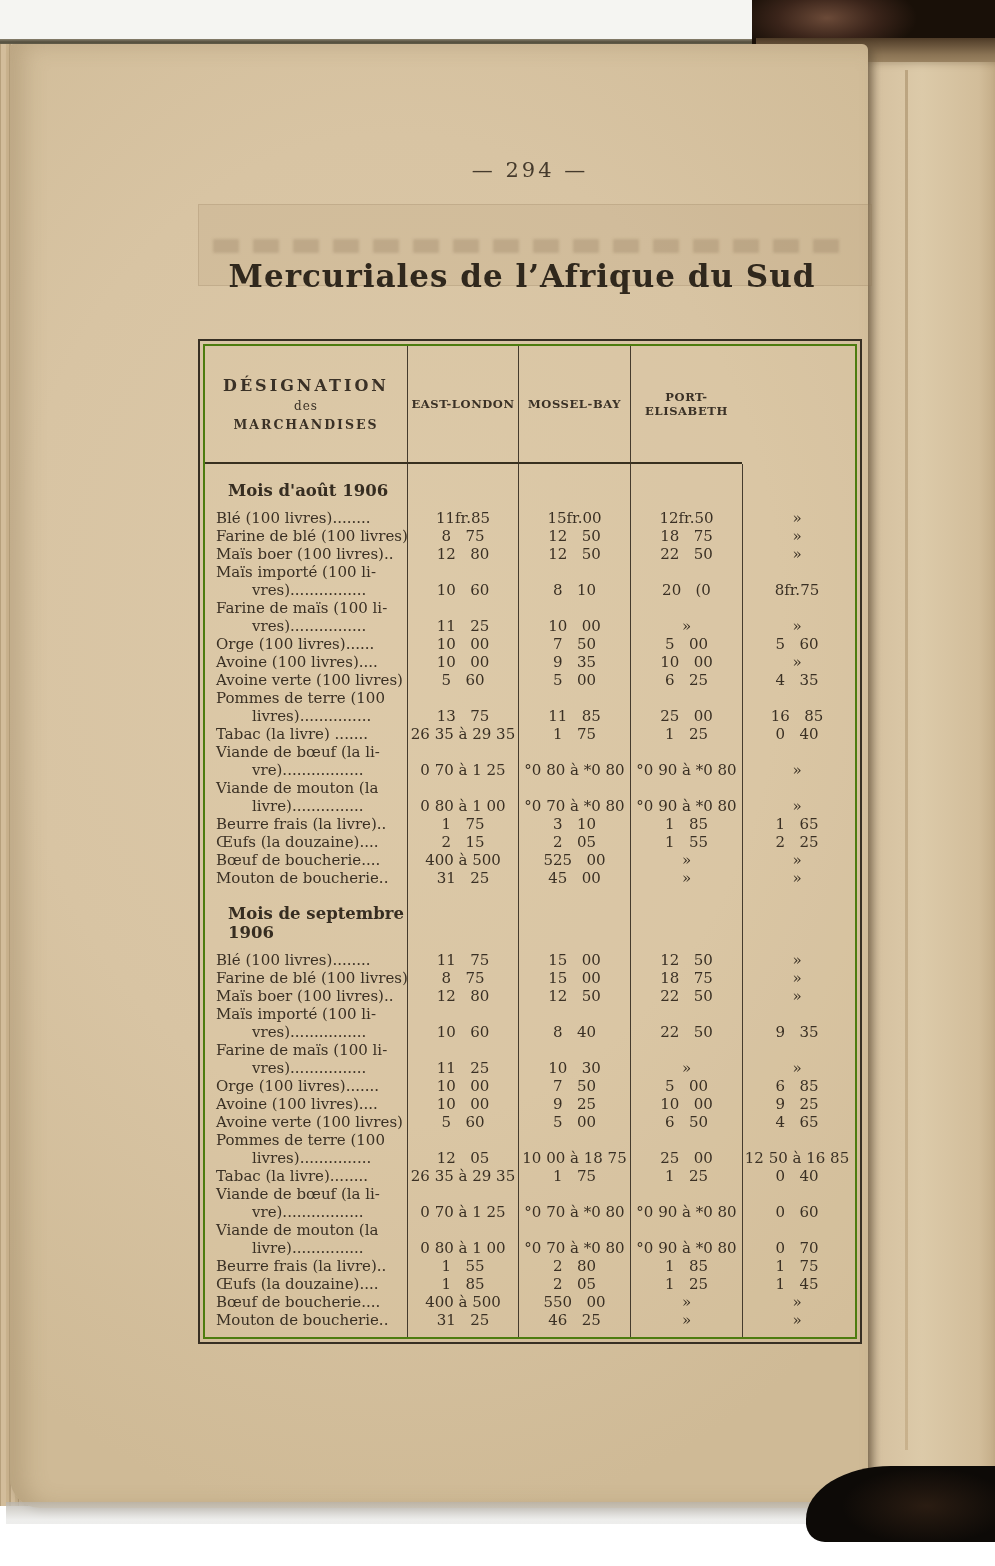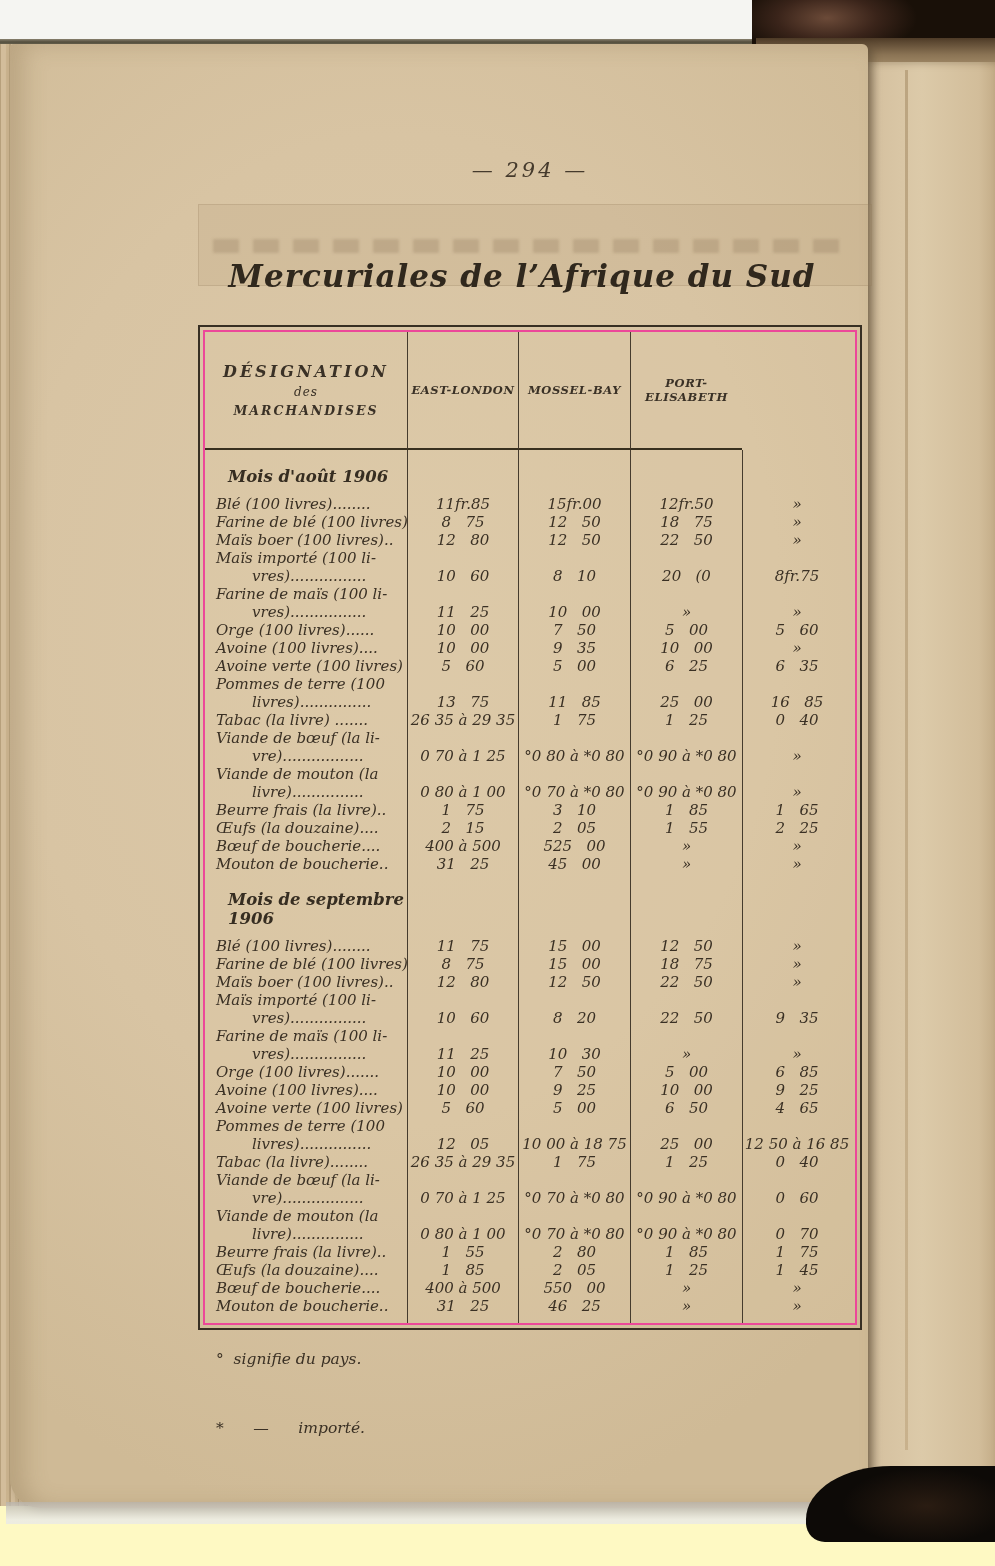--- a/index.html
+++ b/index.html
@@ -1,17 +1,17 @@
 <!DOCTYPE html>
 <html><head>
 <meta charset="utf-8">
 <style>
   html,body{margin:0;padding:0;background:#e9e9e7;}
   .stage{position:relative;width:995px;height:1566px;overflow:hidden;
-         background:#fef9c3;font-family:"DejaVu Serif", serif;font-style:italic;}
+         background:#ffffff;font-family:"DejaVu Serif", serif;}
 
   
   .top-white{position:absolute;left:0;top:0;width:995px;height:42px;background:#f5f5f2;}
   .top-rule{position:absolute;left:0;top:39px;width:770px;height:6px;
             background:linear-gradient(#8a8270,#55503f,#6e6753);}
   .top-dark{position:absolute;left:752px;top:0;width:243px;height:60px;
             background:radial-gradient(ellipse 90px 40px at 75px 18px, #6b4a38 0%, #3a241a 55%, #191008 100%);}
   .page-curl{position:absolute;left:756px;top:38px;width:239px;height:92px;
              background:linear-gradient(#4e3b27 0%, #8a7354 18%, #bda57f 45%, #d3bd9a 72%, #d7c3a2 100%);
              border-radius:0 0 28%/0 0 65% 40%;}
@@ -41,22 +41,22 @@
   .ghost-box{position:absolute;left:198px;top:204px;width:672px;height:80px;
              background:rgba(168,142,104,.14);border:1px solid rgba(140,118,86,.22);
              filter:blur(.4px);}
   .ghost-inner{position:absolute;left:14px;top:34px;width:640px;height:14px;
                background:repeating-linear-gradient(90deg,rgba(130,108,78,.25) 0 26px,transparent 26px 40px);
                filter:blur(1.5px);}
   .doc-title{position:absolute;left:112px;top:258px;width:820px;text-align:center;
              font-size:31px;font-weight:700;color:#30281d;letter-spacing:1px;}
 
   
-  .table-frame{position:absolute;left:203px;top:330px;width:650px;
-               border:2px solid #ec4899;outline:2px solid #372f23;outline-offset:3px;
+  .table-frame{position:absolute;left:203px;top:344px;width:650px;
+               border:2px solid #4d7c0f;outline:2px solid #372f23;outline-offset:3px;
                background:rgba(222,202,168,.25);}
   .trow{display:grid;grid-template-columns:202px 111px 112px 112px 109px;}
   .trow > div + div{border-left:1.4px solid #453b2d;}
   .thead > div{border-bottom:2.6px solid #38301f;}
   .th{display:flex;align-items:center;justify-content:center;
       font-size:11.5px;font-weight:700;letter-spacing:.6px;color:#3a3126;
       min-height:96px;text-align:center;}
   .th-desig{flex-direction:column;justify-content:center;gap:4px;padding:10px 4px;}
   .th-desig .l-main{font-size:16px;font-weight:700;letter-spacing:3px;}
   .th-desig .l-small{font-size:12px;font-weight:400;letter-spacing:1px;}
@@ -165,21 +165,21 @@
           <div class="val">10   00</div>
           <div class="val">9   35</div>
           <div class="val">10   00</div>
           <div class="val">»</div>
         </div>
         <div class="trow">
           <div class="label-cell"><span class="l1">Avoine verte (100 livres)</span></div>
           <div class="val">5   60</div>
           <div class="val">5   00</div>
           <div class="val">6   25</div>
-          <div class="val">6   35</div>
+          <div class="val">4   35</div>
         </div>
         <div class="trow">
           <div class="label-cell"><span class="l1" style="display: block;">Pommes de terre (100</span><span class="l2">livres)...............</span></div>
           <div class="val">13   75</div>
           <div class="val">11   85</div>
           <div class="val">25   00</div>
           <div class="val">16   85</div>
         </div>
         <div class="trow">
           <div class="label-cell"><span class="l1">Tabac (la livre) .......</span></div>
@@ -254,21 +254,21 @@
         <div class="trow">
           <div class="label-cell"><span class="l1">Maïs boer (100 livres)..</span></div>
           <div class="val">12   80</div>
           <div class="val">12   50</div>
           <div class="val">22   50</div>
           <div class="val">»</div>
         </div>
         <div class="trow">
           <div class="label-cell"><span class="l1" style="display: block;">Maïs importé (100 li-</span><span class="l2">vres)................</span></div>
           <div class="val">10   60</div>
-          <div class="val">8   20</div>
+          <div class="val">8   40</div>
           <div class="val">22   50</div>
           <div class="val">9   35</div>
         </div>
         <div class="trow">
           <div class="label-cell"><span class="l1" style="display: block;">Farine de maïs (100 li-</span><span class="l2">vres)................</span></div>
           <div class="val">11   25</div>
           <div class="val">10   30</div>
           <div class="val">»</div>
           <div class="val">»</div>
         </div>
@@ -352,19 +352,15 @@
         <div class="trow">
           <div class="tbody-pad"></div>
           <div class="tbody-pad"></div>
           <div class="tbody-pad"></div>
           <div class="tbody-pad"></div>
           <div class="tbody-pad"></div>
         </div>
       </div>
   </div>
 
-  <div class="footnotes">
-    <div>°  signifie du pays.</div>
-    <div>*      —      importé.</div>
-  </div>
 
   <div class="source-line">Source numba.cirad.fr / CIRAD</div>
 </div>
 
 </body></html>

